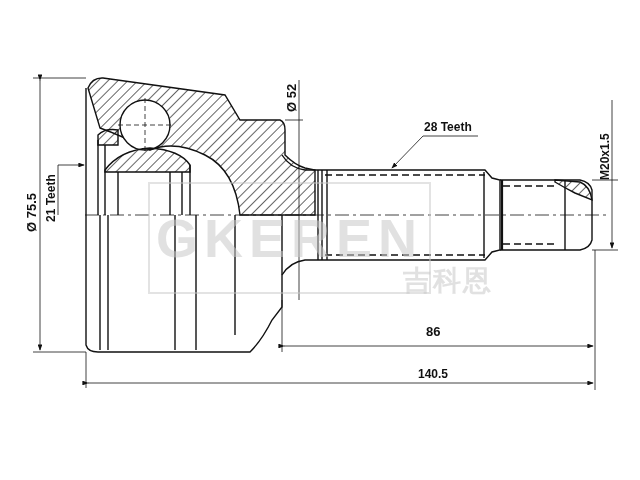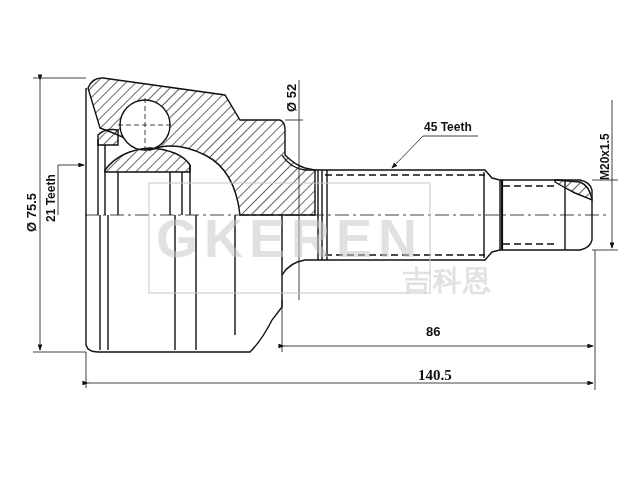--- a/index.html
+++ b/index.html
@@ -91,16 +91,16 @@
     <line x1="88" y1="383" x2="593" y2="383" stroke-width="0.8" marker-start="url(#arr)" marker-end="url(#arr)"></line>
   </g>
 </svg>
 
 <div class="wm" style="left:148px;top:182px;font-size:54px;border:2px solid rgba(200,200,200,0.5);padding:4px 6px;line-height:100px;">GKEREN</div>
 <div class="wm" style="left:403px;top:262px;font-size:28px;letter-spacing:2px;">吉科恩</div>
 
 <div class="lbl rot" style="left:24px;top:232px;font-size:13px;">Ø 75.5</div>
 <div class="lbl rot" style="left:44px;top:222px;font-size:12px;">21 Teeth</div>
 <div class="lbl rot" style="left:284px;top:112px;font-size:13px;">Ø 52</div>
-<div class="lbl" style="left:424px;top:120px;font-size:12px;">45 Teeth</div>
+<div class="lbl" style="left:424px;top:120px;font-size:12px;">28 Teeth</div>
 <div class="lbl rot" style="left:598px;top:180px;font-size:12px;">M20x1.5</div>
 <div class="lbl" style="left:426px;top:324px;font-size:13px;">86</div>
-<div class="lbl" style="left:418px;top:367px;font-size:15px;font-family:Liberation Serif, serif;">140.5</div>
+<div class="lbl" style="left:418px;top:367px;font-size:12px;">140.5</div>
 
 </body></html>

